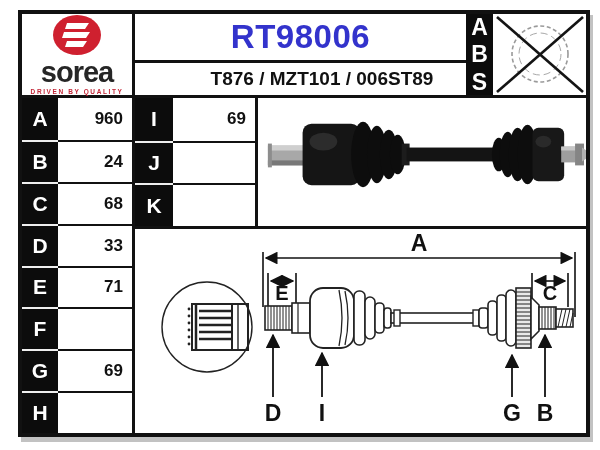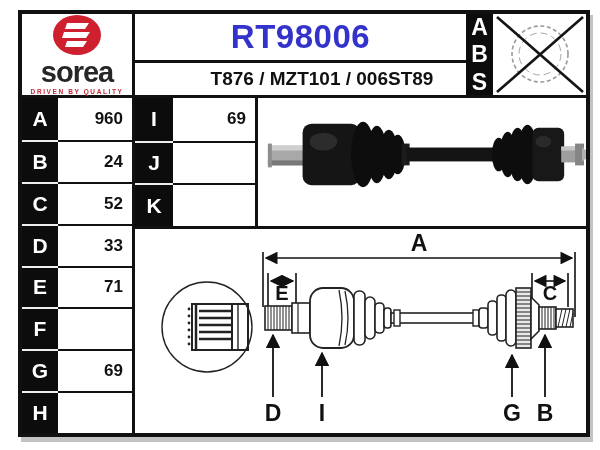--- a/index.html
+++ b/index.html
@@ -92,21 +92,21 @@
         <div class="trow">
           <div class="lbl">A</div>
           <div class="val">960</div>
         </div>
         <div class="trow">
           <div class="lbl">B</div>
           <div class="val">24</div>
         </div>
         <div class="trow">
           <div class="lbl">C</div>
-          <div class="val">52</div>
+          <div class="val">68</div>
         </div>
         <div class="trow">
           <div class="lbl">D</div>
           <div class="val">33</div>
         </div>
         <div class="trow">
           <div class="lbl">E</div>
           <div class="val">71</div>
         </div>
         <div class="trow">

